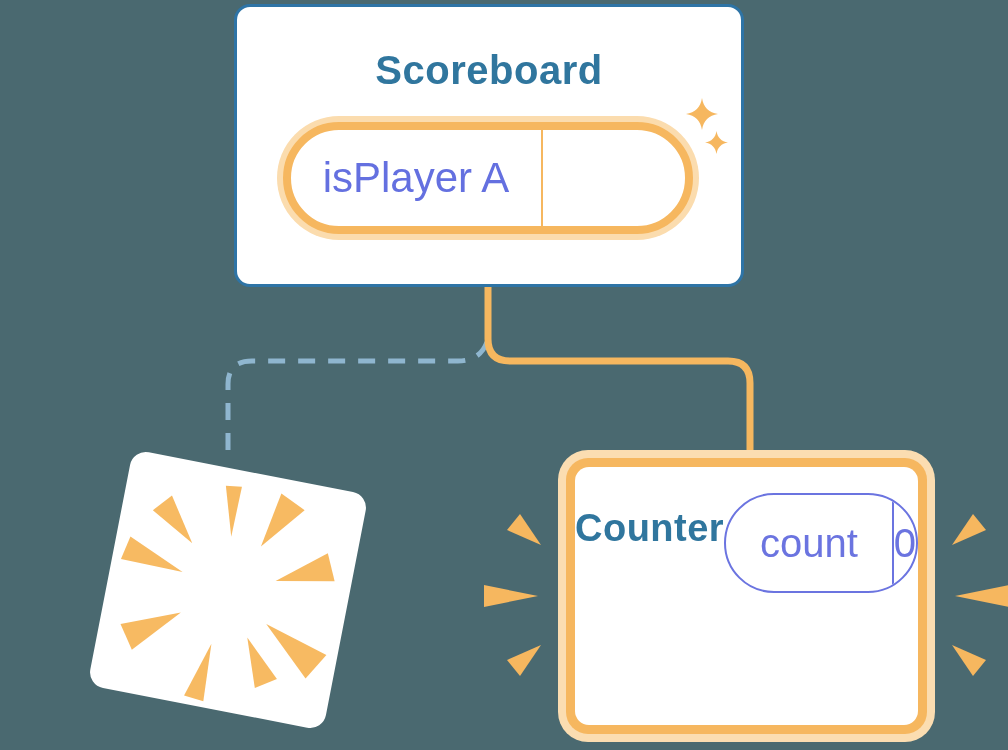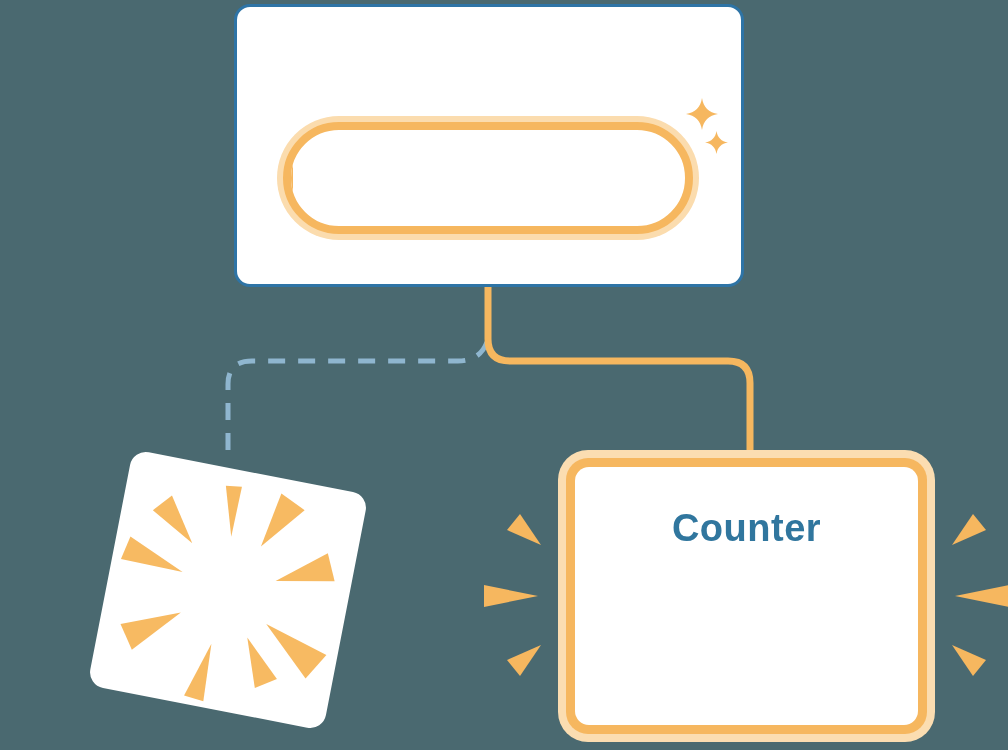--- a/index.html
+++ b/index.html
@@ -55,21 +55,21 @@
   .counter-box {
     position:absolute; left:558px; top:450px; width:377px; height:292px;
     box-sizing:border-box; background:#fbddb1; border-radius:30px; padding:8px;
   }
   .counter-orange {
     width:100%; height:100%; box-sizing:border-box;
     background:#f6b75f; border-radius:22px; padding:9px;
   }
   .counter-white {
     width:100%; height:100%; box-sizing:border-box; background:#ffffff;
-    border-radius:14px; display:flex; flex-direction:column; 
+    border-radius:14px; display:flex; flex-direction:row; 
   }
   .counter-white .box-title { margin-top:40px; font-size:38px; }
   .counter-pill {
     margin-top:26px; width:265px; height:100px; box-sizing:border-box;
     border:2px solid #6b74e0; border-radius:52px; background:#ffffff;
     display:flex; align-items:stretch; overflow:hidden;
   }
   .counter-pill .pill-cell { font-size:40px; color:#6b74e0; }
   .counter-pill .pill-cell.label { width:172px; font-weight:400; }
   .counter-pill .pill-cell.value { flex:1; font-weight:400; color:#6b74e0; }
@@ -89,22 +89,24 @@
       <polygon points="541,645 520,676 507,660"></polygon>
     </g>
     <g fill="#f6b75f">
       <polygon points="952,545 973,514 986,530"></polygon>
       <polygon points="955,596 1009,585 1009,607"></polygon>
       <polygon points="952,645 973,676 986,660"></polygon>
     </g>
   </svg>
 
   <div class="scoreboard-box">
+    <div class="box-title">Scoreboard</div>
     <div class="pill-glow">
       <div class="pill-orange">
+        <div class="pill-cell label">isPlayer A</div>
         <div class="pill-divider"></div>
       </div>
     </div>
   </div>
 
   <svg class="sparkle big" viewBox="0 0 30 30">
     <path d="M15 0C16.3 8.6 21.4 13.7 30 15C21.4 16.3 16.3 21.4 15 30C13.7 21.4 8.6 16.3 0 15C8.6 13.7 13.7 8.6 15 0Z" fill="#f6b75f"></path>
   </svg>
   <svg class="sparkle small" viewBox="0 0 30 30">
     <path d="M15 0C16.3 8.6 21.4 13.7 30 15C21.4 16.3 16.3 21.4 15 30C13.7 21.4 8.6 16.3 0 15C8.6 13.7 13.7 8.6 15 0Z" fill="#f6b75f"></path>
@@ -123,17 +125,22 @@
         <polygon points="148,163 165,211 185,198"></polygon>
         <polygon points="114,176 97,232 117,234"></polygon>
       </g>
     </svg>
   </div>
 
   <div class="counter-box">
     <div class="counter-orange">
       <div class="counter-white">
         <div class="box-title">Counter</div>
+        <div class="counter-pill">
+          <div class="pill-cell label">count</div>
+          <div class="pill-divider"></div>
+          <div class="pill-cell value">0</div>
+        </div>
       </div>
     </div>
   </div>
 
 </div>
 
 </body></html>

